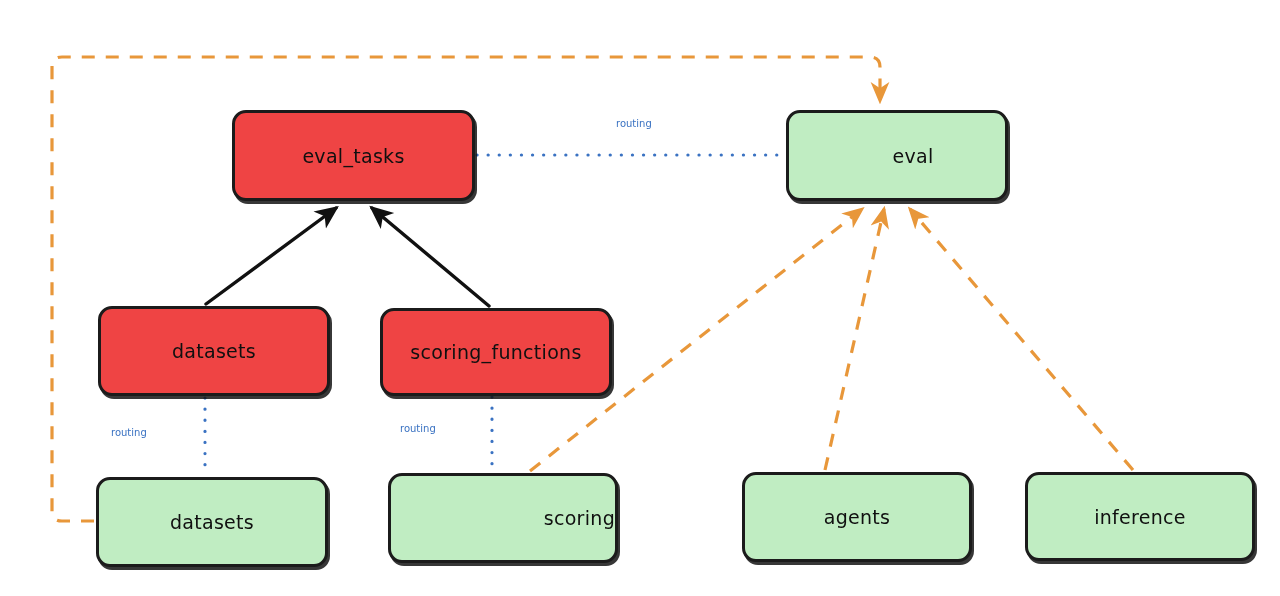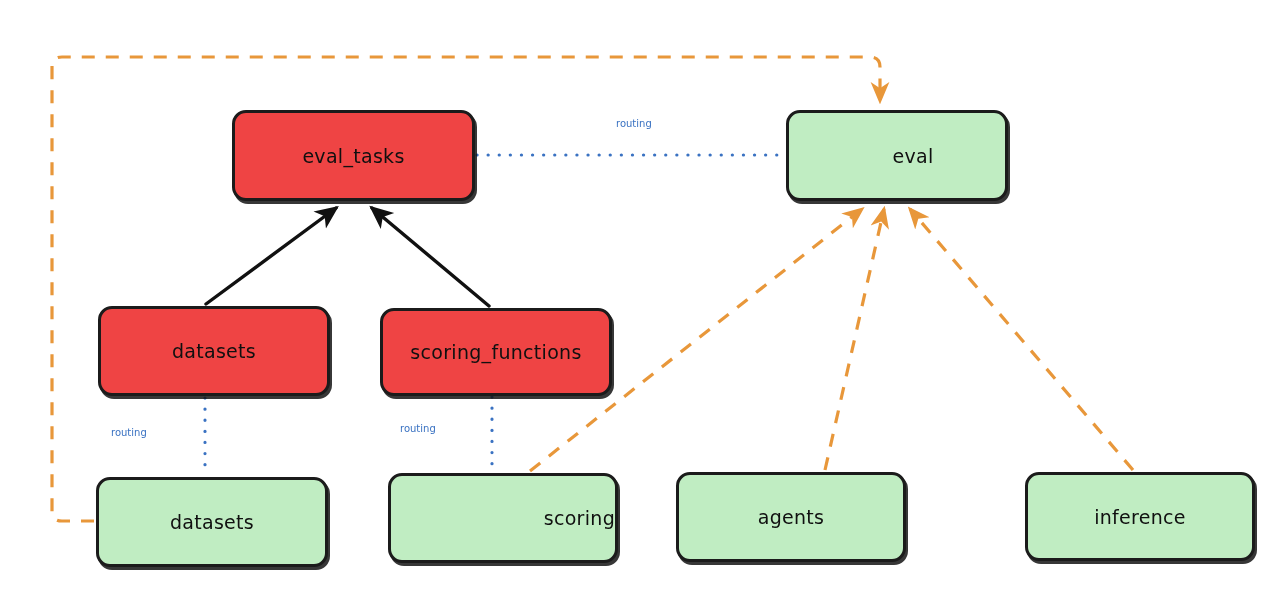--- a/index.html
+++ b/index.html
@@ -90,21 +90,21 @@
   </div>
 
   <div class="node green" style="left:96px;top:477px;width:232px;height:90px;">
     <span class="label">datasets</span>
   </div>
 
   <div class="node green" style="left:388px;top:473px;width:230px;height:90px;justify-content:flex-end;">
     <span class="label">scoring</span>
   </div>
 
-  <div class="node green" style="left:676px;top:472px;width:230px;height:90px;">
+  <div class="node green" style="left:742px;top:472px;width:230px;height:90px;">
     <span class="label">agents</span>
   </div>
 
   <div class="node green" style="left:1025px;top:472px;width:230px;height:89px;">
     <span class="label">inference</span>
   </div>
 
   <div class="edge-label" style="left:616px;top:118px;">routing</div>
 
   <div class="edge-label" style="left:111px;top:427px;">routing</div>

